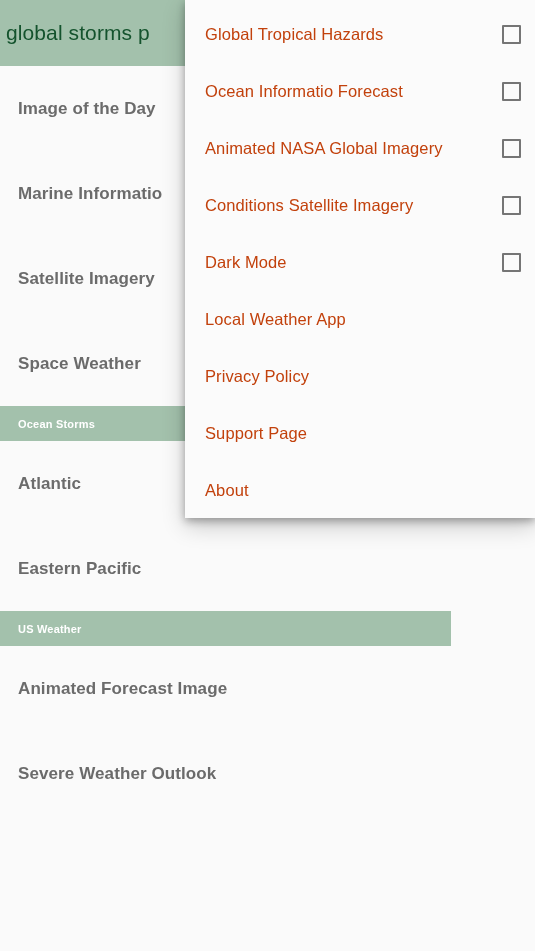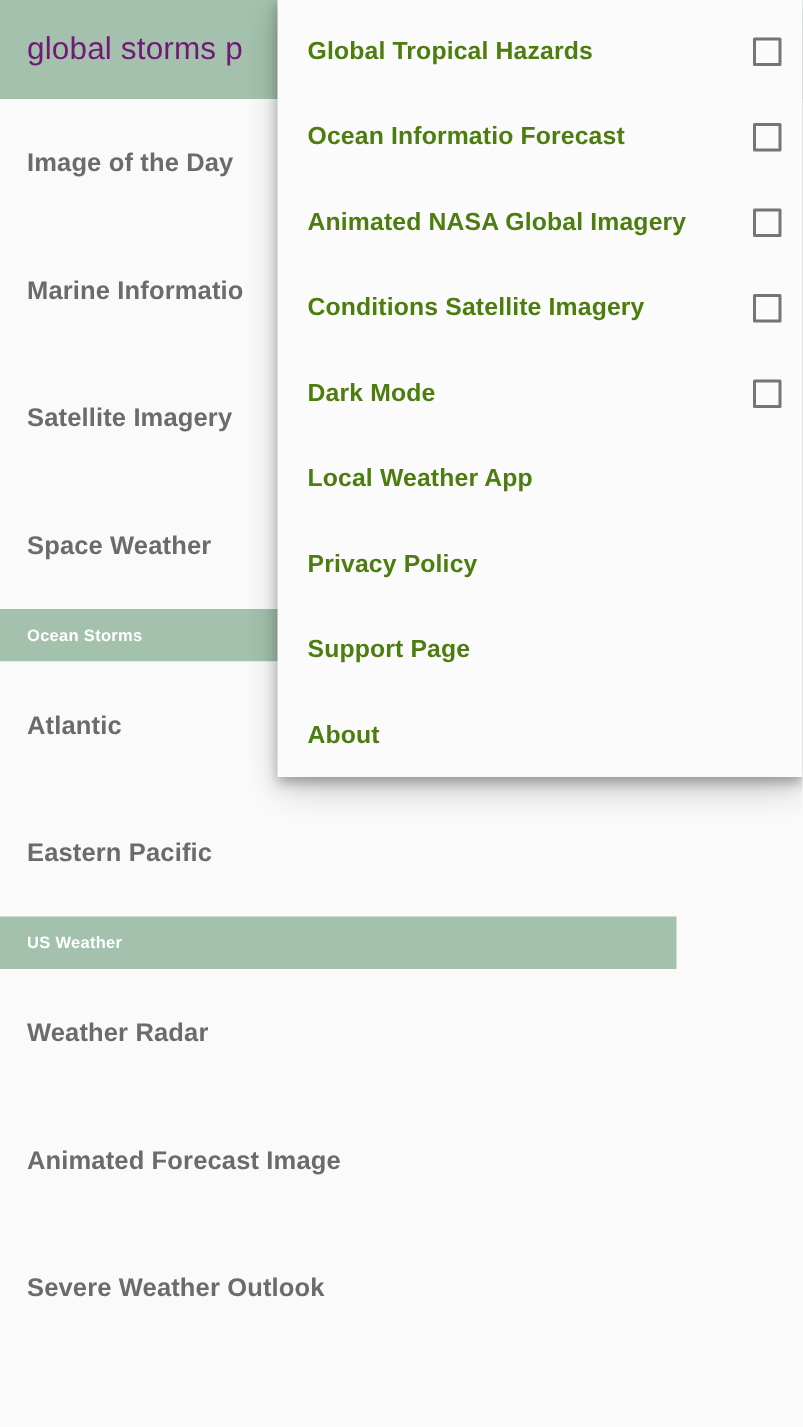--- a/index.html
+++ b/index.html
@@ -32,22 +32,22 @@
     width: 535px;
     height: 66px;
     background: #a3c1ac;
     box-sizing: border-box;
     display: flex;
     align-items: center;
     overflow: hidden;
     z-index: 1;
   }
   .appbar-title {
-    padding-left: 18px;
-    color: #701a75;
+    padding-left: 6px;
+    color: #14532d;
     font-size: 21px;
     font-weight: 400;
     letter-spacing: 0.1px;
     white-space: nowrap;
   }
 
   
   .nav-list {
     position: absolute;
     top: 66px;
@@ -116,23 +116,23 @@
   .menu-item {
     height: 57px;
     display: flex;
     align-items: center;
     justify-content: space-between;
     padding: 0 14px 0 20px;
     box-sizing: border-box;
     white-space: nowrap;
   }
   .menu-item-label {
-    color: #4d7c0f;
+    color: #c2410c;
     font-size: 16.5px;
-    font-weight: 700;
+    font-weight: 400;
     letter-spacing: 0.1px;
   }
   .menu-checkbox {
     width: 19px;
     height: 19px;
     min-width: 19px;
     border: 2px solid #757575;
     border-radius: 1px;
     background: transparent;
     box-sizing: border-box;
@@ -167,23 +167,20 @@
       <div class="nav-item">
         <span class="nav-item-label">Atlantic</span>
       </div>
       <div class="nav-item">
         <span class="nav-item-label">Eastern Pacific</span>
       </div>
       <div class="nav-section">
         <span class="nav-section-label">US Weather</span>
       </div>
       <div class="nav-item">
-        <span class="nav-item-label">Weather Radar</span>
-      </div>
-      <div class="nav-item">
         <span class="nav-item-label">Animated Forecast Image</span>
       </div>
       <div class="nav-item">
         <span class="nav-item-label">Severe Weather Outlook</span>
       </div>
     </div>
 
   <div class="menu-scrim"></div>
   <div class="overflow-menu">
       <div class="menu-item">

